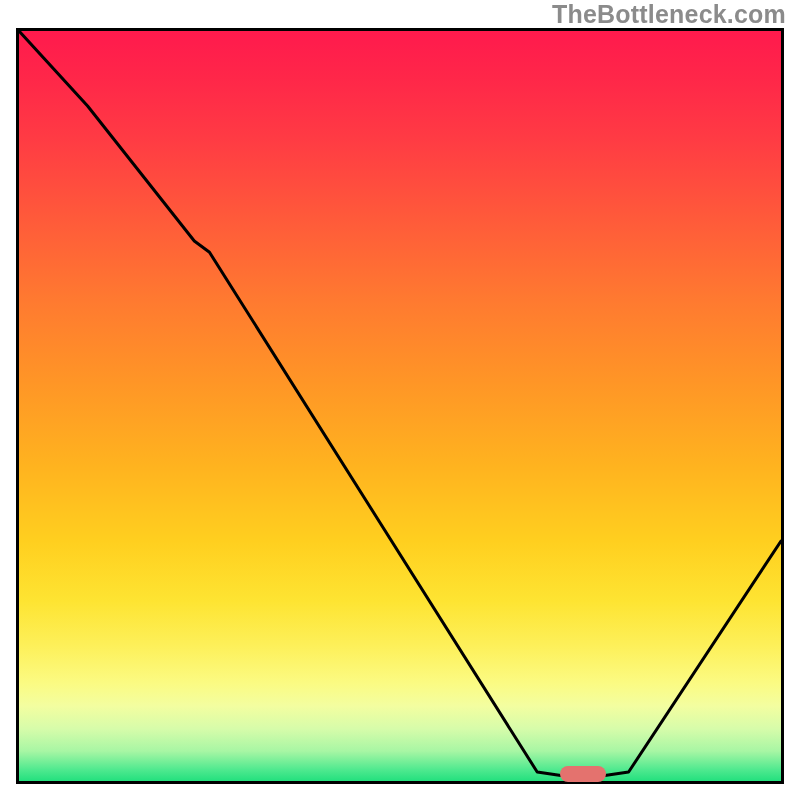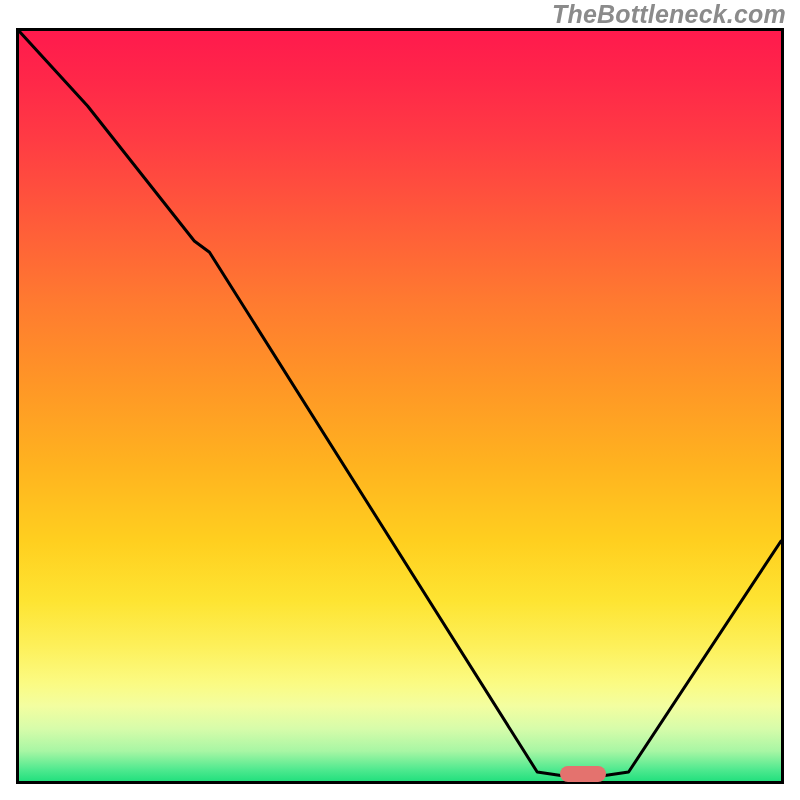--- a/index.html
+++ b/index.html
@@ -1,17 +1,17 @@
 <!DOCTYPE html>
 <html><head>
 <meta charset="utf-8">
 <style>
   * { margin: 0; padding: 0; box-sizing: border-box; }
   html, body { width: 800px; height: 800px; overflow: hidden; background: #fff; }
-  .frame { position: relative; width: 800px; height: 800px; font-style: italic; }
+  .frame { position: relative; width: 800px; height: 800px; }
   .watermark {
     position: absolute;
     top: 0;
     right: 14px;
     font-family: Arial, Helvetica, sans-serif;
     font-size: 25px;
     font-weight: bold;
     color: #8b8b8b;
     letter-spacing: 0.2px;
   }

